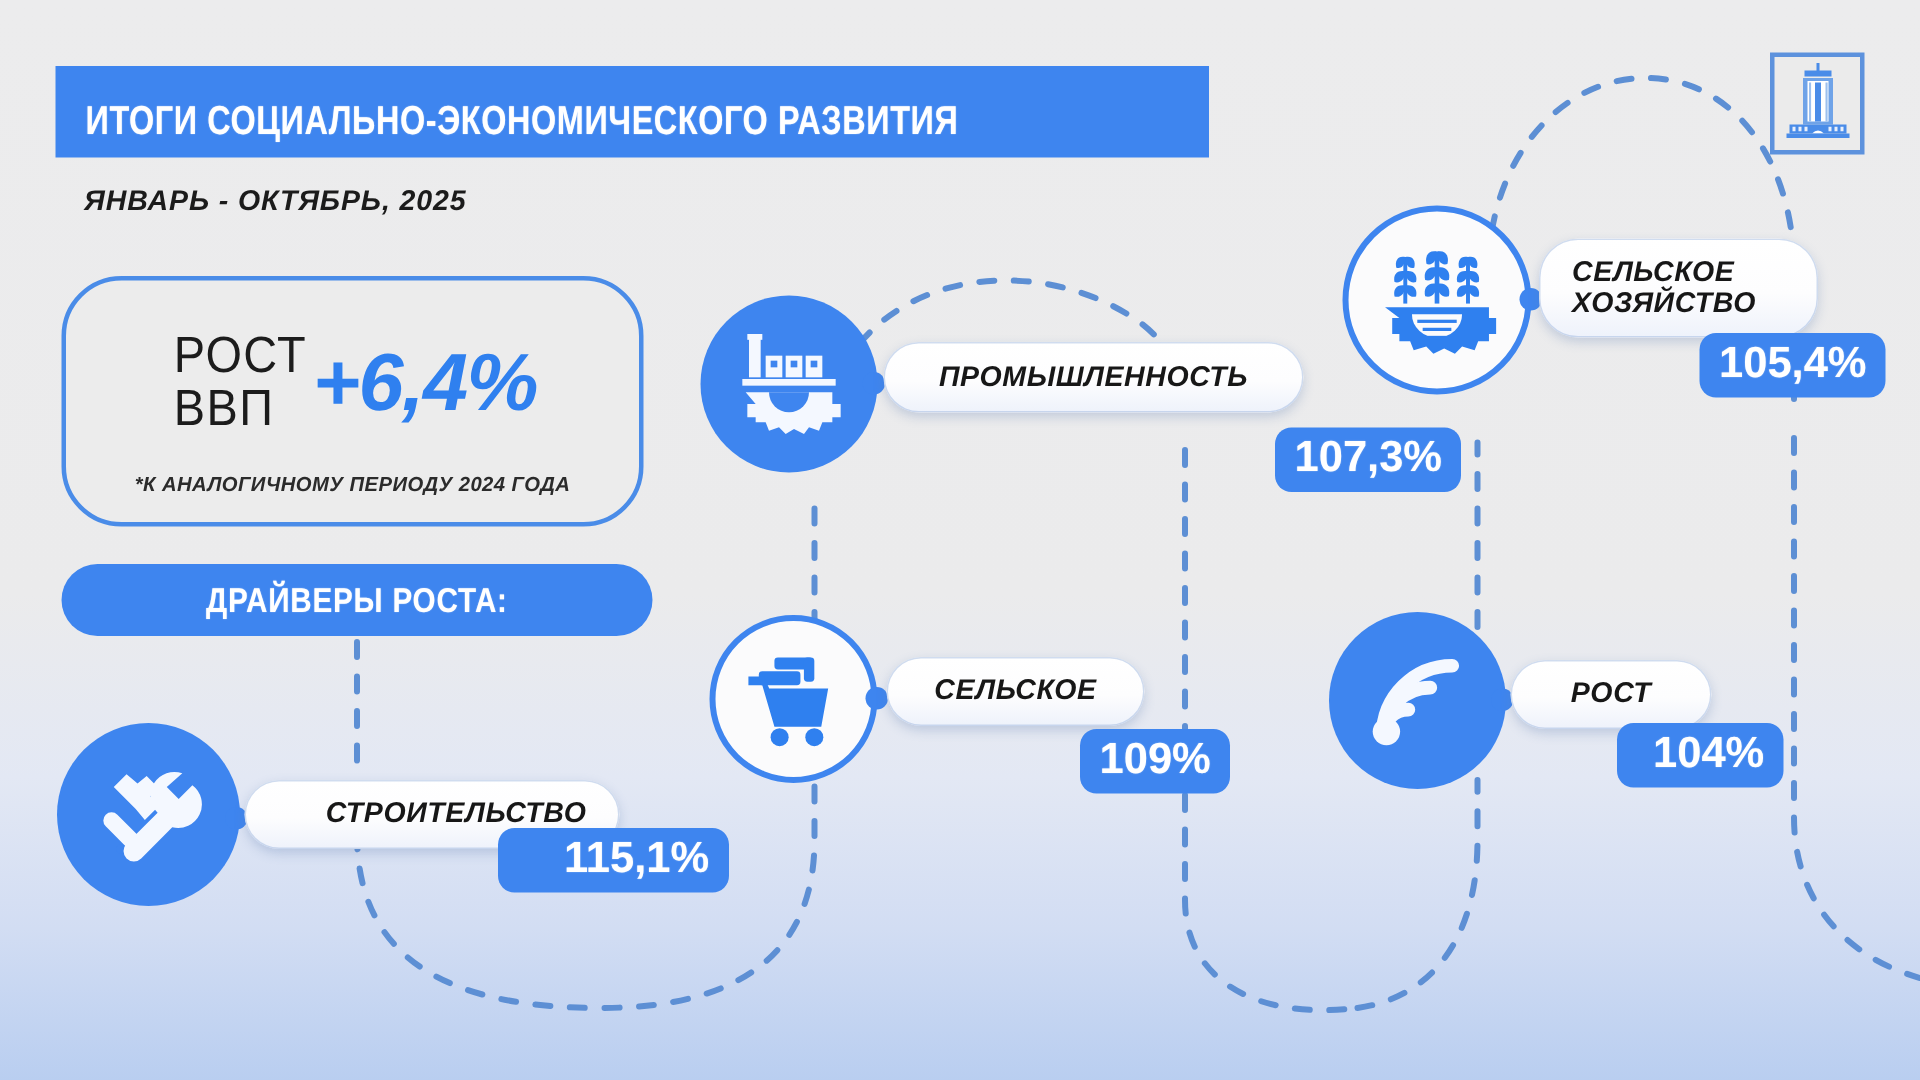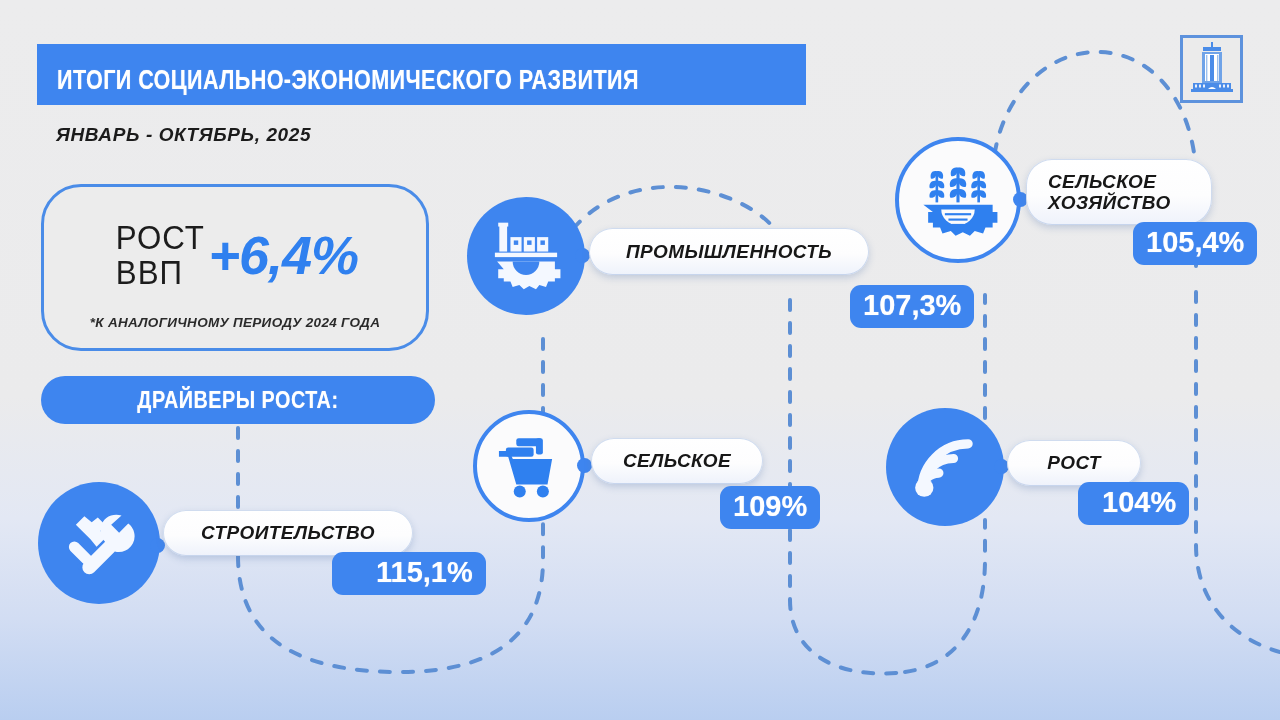--- a/index.html
+++ b/index.html
@@ -175,21 +175,21 @@
           <path d="M13 17 l7 -7 6 5 5 -4 7 7 -5 4 4 6 -7 7 -5 -6z"></path>
           <rect x="14" y="28" width="9" height="28" rx="4.5" transform="rotate(-45 18.5 42)"></rect>
           <circle cx="17" cy="51" r="2.6" fill="#3e85ef"></circle>
 
           <path d="M51 10 l-8 8 3 3 -5 5 -3 -3 -8 8 a11 11 0 0 0 13 13 l1 -1 -4 -4 4 -4 4 4 1 -1 a11 11 0 0 0 2 -28z" opacity="0"></path>
           <path d="M50.5 9.5 a13 13 0 0 0 -13.5 21.5 l-17 17 a5.6 5.6 0 1 0 8 8 l17 -17 A13 13 0 0 0 56 16 l-7.5 7.5 -6.5 -6.5z"></path>
         </g>
       </svg>
     </div>
     <div class="notch" style="left:112px;top:53px;"></div>
-    <div class="label-pill" style="left:125px;top:25px;width:250px;height:46px;">
+    <div class="label-pill" style="left:125px;top:35px;width:250px;height:46px;justify-content:flex-end;">
       <span class="lt">СТРОИТЕЛЬСТВО</span>
     </div>
     <div class="pct" style="left:294px;top:67px;padding-left:44px;">
       <span class="v">115,1%</span>
     </div>
   </div>
 
   <div class="node" style="left:467px;top:197px;width:470px;height:130px;">
     <div class="icon-circle solid" style="width:118px;height:118px;">
       <svg width="80" height="80" viewBox="0 0 72 72">

